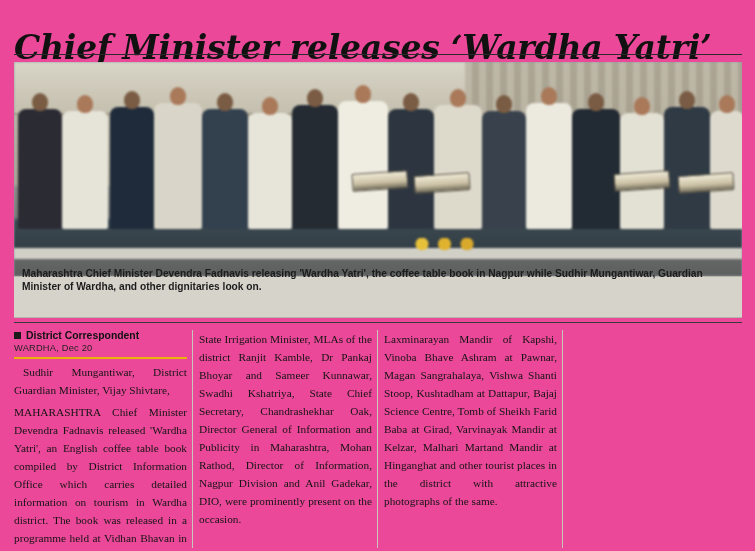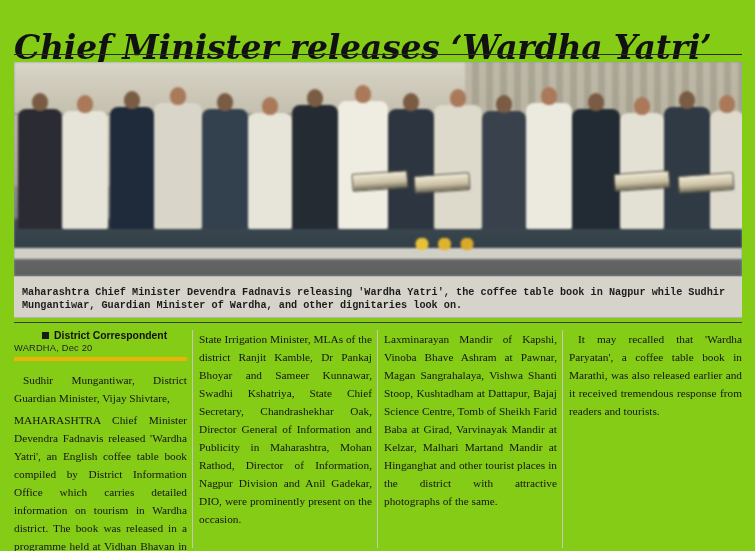--- a/index.html
+++ b/index.html
@@ -4,21 +4,21 @@
 <style>
   html, body {
     margin: 0;
     padding: 0;
     background: #ffffff;
   }
   .page {
     position: relative;
     width: 755px;
     height: 551px;
-    background: #84cc16;
+    background: #ec4899;
     overflow: hidden;
     font-family: "Liberation Serif", serif;
     color: #1a1a1a;
   }
 
   
   .headline {
     position: absolute;
     left: 14px;
     top: 6px;
@@ -127,23 +127,23 @@
     top: 276px;
     width: 728px;
     height: 40px;
     background: #d6d3cb;
     border-top: 1px solid #b8b4aa;
     border-bottom: 1px solid #b8b4aa;
   }
   .caption-text {
     position: absolute;
     left: 22px;
-    top: 287px;
+    top: 268px;
     width: 712px;
-    font-family: Liberation Mono, monospace;
+    font-family: Liberation Sans, sans-serif;
     font-weight: bold;
     font-size: 10.2px;
     line-height: 12.6px;
     color: #1c1c1c;
   }
   .rule-caption {
     position: absolute;
     left: 14px;
     top: 322px;
     width: 728px;
@@ -176,35 +176,34 @@
   }
   .byline {
     display: flex;
     align-items: center;
     gap: 5px;
     font-family: "Liberation Sans", sans-serif;
     font-weight: bold;
     font-size: 10.4px;
     color: #111;
     margin-bottom: 2px;
-    margin-left: 28px;
   }
   .sqicon {
     width: 7px; height: 7px;
     background: #1a1a1a;
     display: inline-block;
   }
   .dateline {
     font-family: "Liberation Sans", sans-serif;
     font-size: 9.3px;
     color: #222;
     letter-spacing: .2px;
     padding-bottom: 4px;
-    border-bottom: 4px solid #eab308;
-    margin-bottom: 10px;
+    border-bottom: 2px solid #eab308;
+    margin-bottom: 4px;
   }
   .body-p {
     font-family: "Liberation Serif", serif;
     font-size: 11.3px;
     line-height: 18px;
     text-align: justify;
     text-justify: inter-word;
     margin: 0 0 4px 0;
     color: #141414;
     hyphens: auto;
@@ -303,17 +302,16 @@
 
     <div class="col">
       <p class="body-p">State Irrigation Minister, MLAs of the district Ranjit Kamble, Dr Pankaj Bhoyar and Sameer Kunnawar, Swadhi Kshatriya, State Chief Secretary, Chandrashekhar Oak, Director General of Information and Publicity in Maharashtra, Mohan Rathod, Director of Information, Nagpur Division and Anil Gadekar, DIO, were prominently present on the occasion.</p>
     </div>
 
     <div class="col">
       <p class="body-p">Laxminarayan Mandir of Kapshi, Vinoba Bhave Ashram at Pawnar, Magan Sangrahalaya, Vishwa Shanti Stoop, Kushtadham at Dattapur, Bajaj Science Centre, Tomb of Sheikh Farid Baba at Girad, Varvinayak Mandir at Kelzar, Malhari Martand Mandir at Hinganghat and other tourist places in the district with attractive photographs of the same.</p>
     </div>
 
     <div class="col">
-      <p class="body-p indent">It may recalled that 'Wardha Paryatan', a coffee table book in Marathi, was also released earlier and it received tremendous response from readers and tourists.</p>
     </div>
 
   </div>
 </div>
 
 </body></html>

